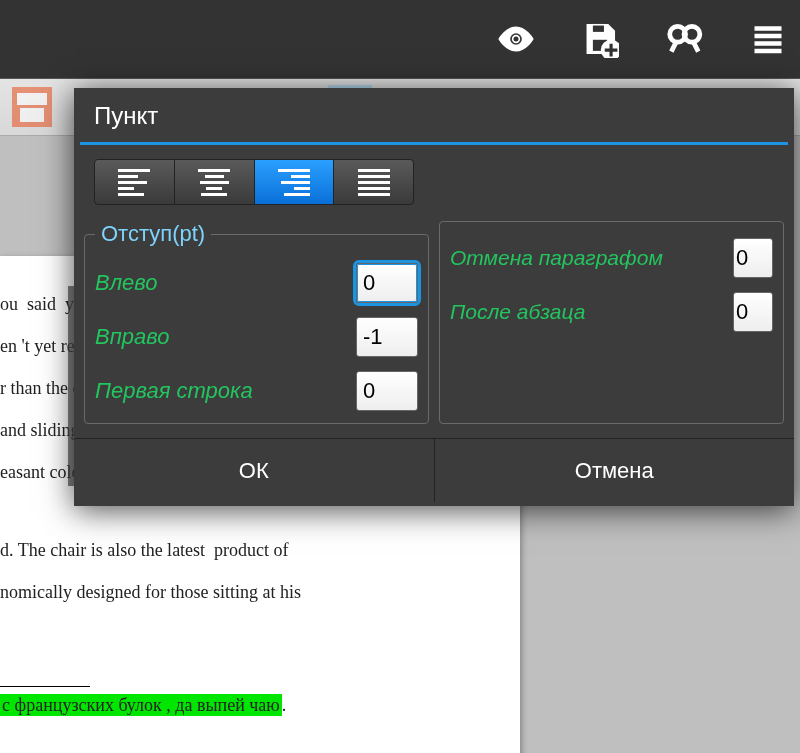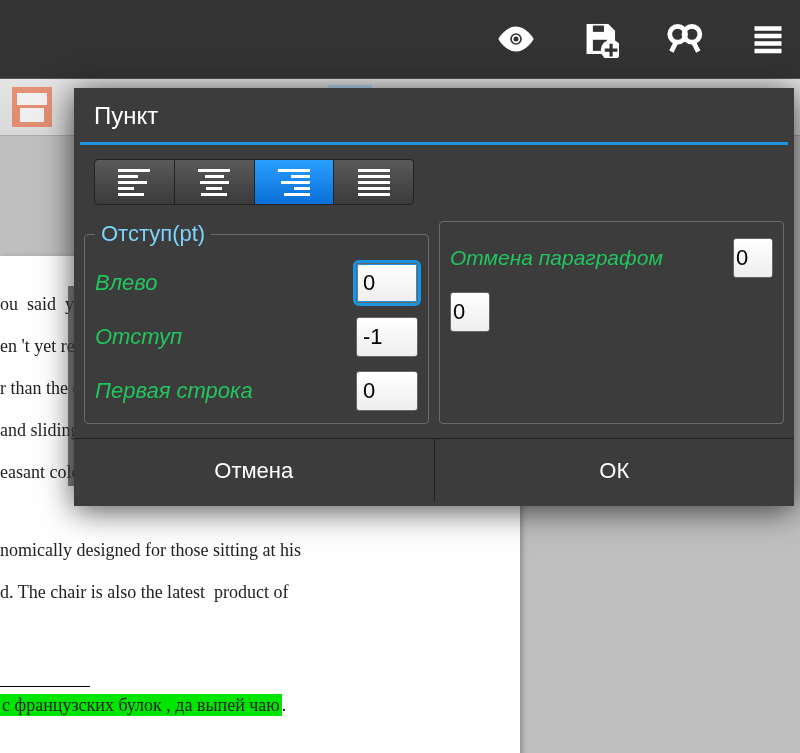--- a/index.html
+++ b/index.html
@@ -215,22 +215,22 @@
 
 <div class="page">
   <div class="sheet">
     <div class="sel-vertical"></div>
     <p>ou  said  you  wanted  a  cabinet,  chair  and</p>
     <p>en 't yet received materials for the product</p>
     <p>r than the day after tomorrow at the latest.</p>
     <p>and sliding door which allows the user to</p>
     <p>easant color.</p>
     <br>
+    <p>d. The chair is also the latest  product of</p>
     <p>nomically designed for those sitting at his</p>
-    <p>d. The chair is also the latest  product of</p>
     <div style="height:70px;"></div>
     <hr style="width:90px; border:none; border-top:1px solid #000; margin-left:0;">
     <p><span class="hl">с французских булок , да выпей чаю</span>.</p>
   </div>
 </div>
 
 <div class="modal">
   <div class="title">Пункт</div>
   <div class="divider"></div>
 
@@ -274,37 +274,38 @@
   </div>
 
   <div class="fieldsets">
     <fieldset class="fs-left">
       <legend>Отступ(pt)</legend>
       <div class="row">
         <label>Влево</label>
         <input class="focused" value="0" style="">
       </div>
       <div class="row">
-        <label>Отступ</label>
+        <label>Вправо</label>
         <input value="-1" style="">
       </div>
       <div class="row">
         <label>Первая строка</label>
         <input value="0" style="">
       </div>
     </fieldset>
 
     <fieldset class="fs-right">
       <div class="row">
         <label>Отмена параграфом</label>
         <input value="0" style="">
       </div>
       <div class="row">
+        <label>После абзаца</label>
         <input value="0" style="">
       </div>
     </fieldset>
   </div>
 
   <div class="actions">
+    <button>ОК</button>
     <button>Отмена</button>
-    <button>ОК</button>
   </div>
 </div>
 
 </body></html>

